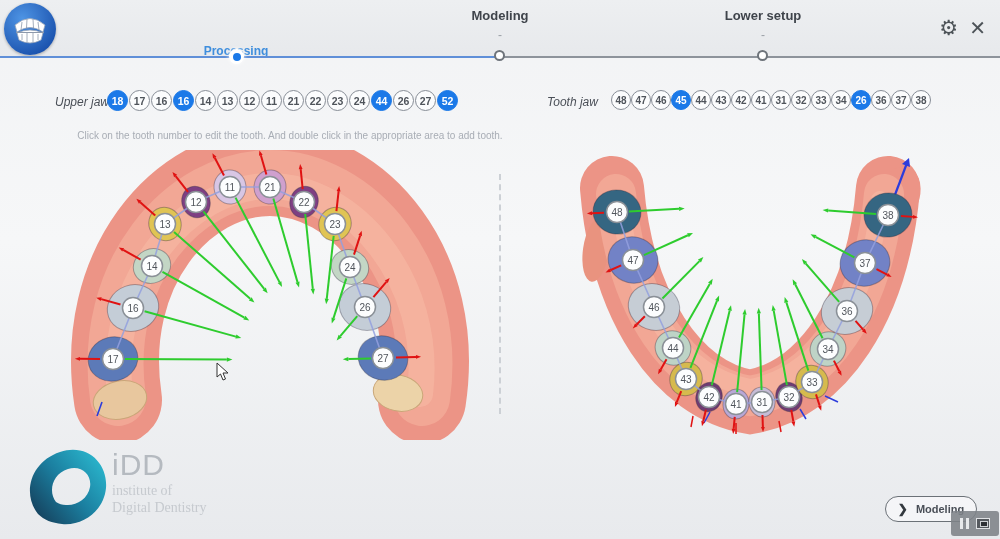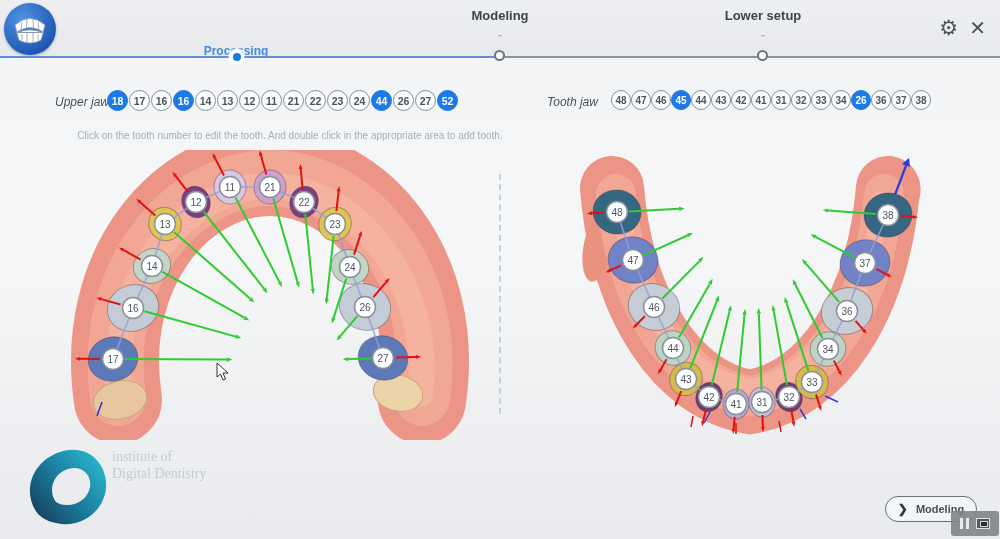--- a/index.html
+++ b/index.html
@@ -444,20 +444,21 @@
       <linearGradient id="iddg" x1="0%" y1="100%" x2="100%" y2="20%">
         <stop offset="0%" stop-color="#14344f"></stop>
           <stop offset="55%" stop-color="#1b7fa0"></stop>
           <stop offset="100%" stop-color="#2ab6cd"></stop>
       </linearGradient>
     </defs>
     <path fill-rule="evenodd" fill="url(#iddg)" d="M16 72 C 0 52, 8 20, 38 10 C 66 1, 86 22, 84 46 C 82 68, 62 84, 40 82 C 30 81, 22 78, 16 72 Z
          M34 60 C 26 50, 30 32, 46 27 C 60 23, 70 33, 68 45 C 66 57, 54 64, 44 63 C 40 63, 37 62, 34 60 Z"></path>
   </svg>
   <div class="brand-text">
+    <div class="brand-name">iDD</div>
     <div class="brand-line">institute of</div>
     <div class="brand-line">Digital Dentistry</div>
   </div>
 </div>
 
 <div class="next-btn">
   <span class="chev">❯</span>
   <span class="lbl">Modeling</span>
 </div>
 

